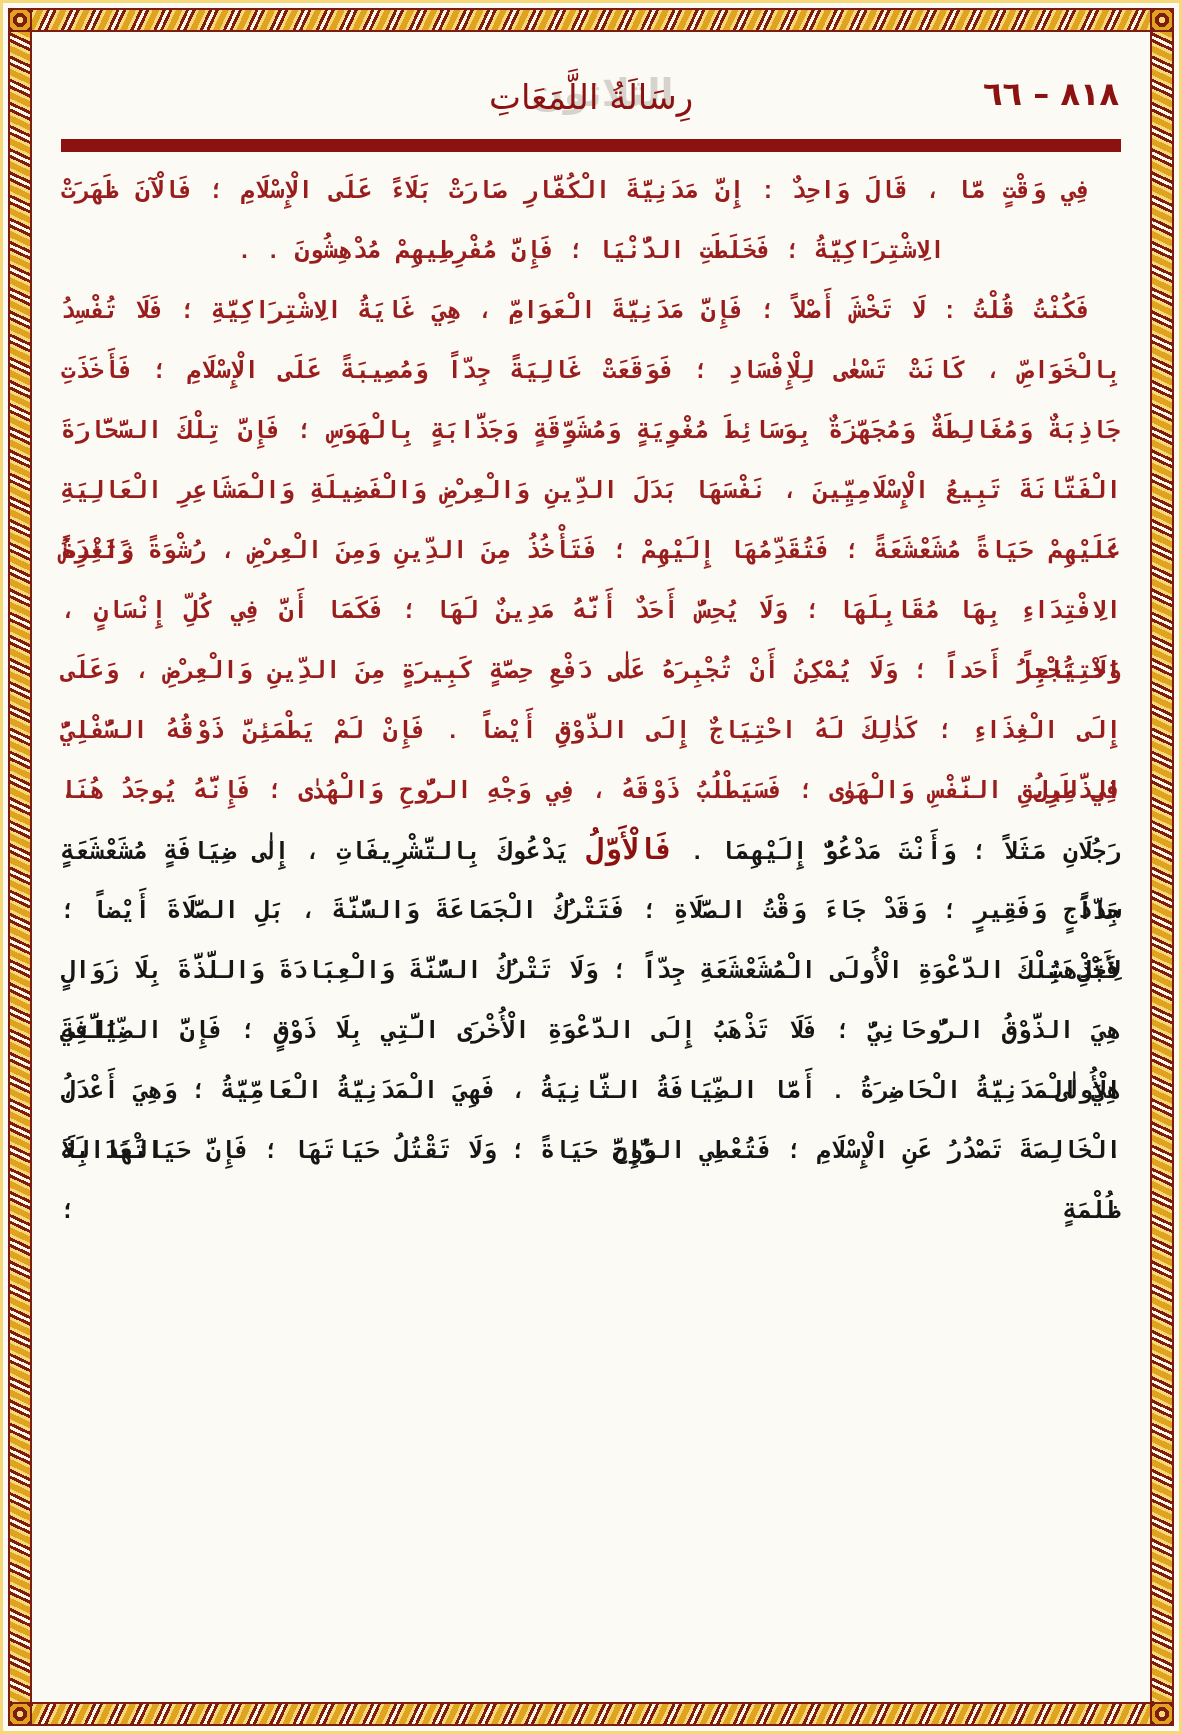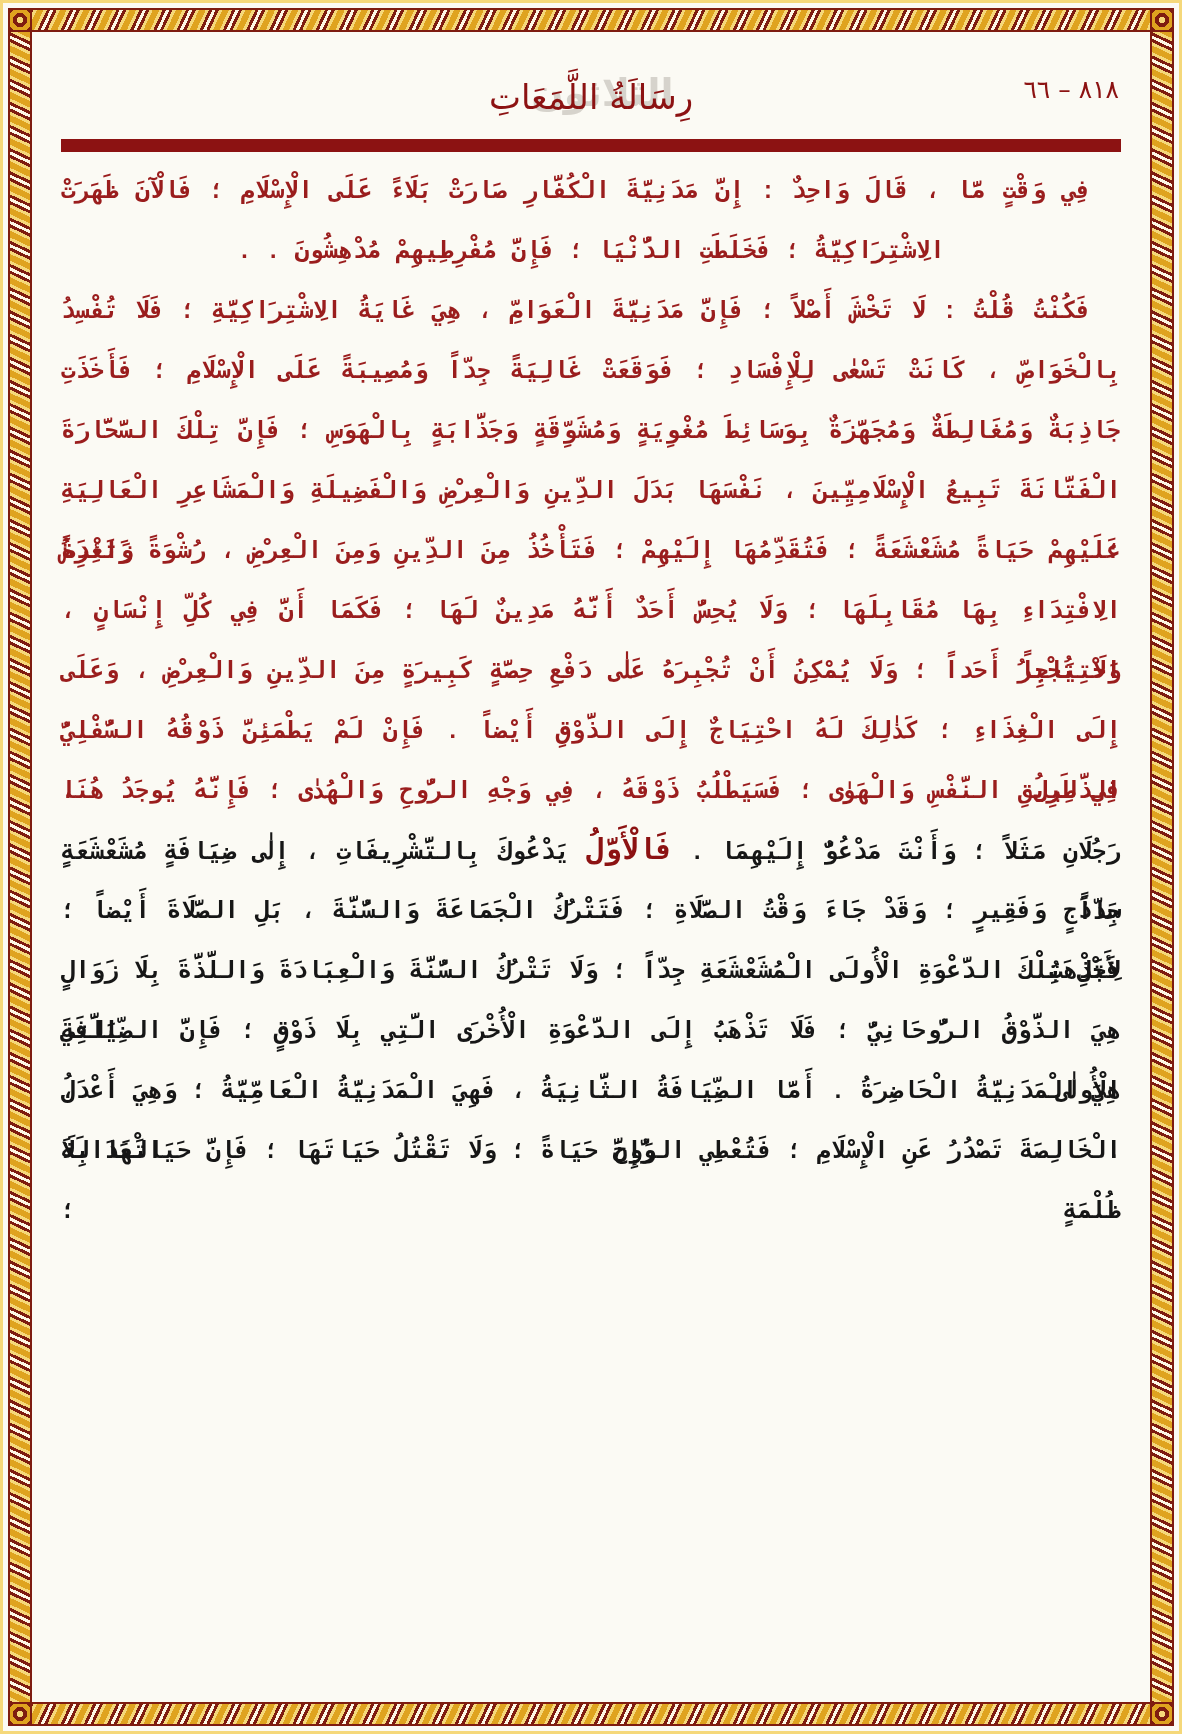--- a/index.html
+++ b/index.html
@@ -51,21 +51,21 @@
   .c-tl{top:5px;left:5px;} .c-tr{top:5px;right:5px;}
   .c-bl{bottom:5px;left:5px;} .c-br{bottom:5px;right:5px;}
 
   .content{
     position:absolute;z-index:3;
     top:58px;left:58px;right:58px;bottom:40px;
   }
   .header{position:relative;height:74px;}
   .page-number{
     position:absolute;right:2px;top:14px;
-    font-size:25px;font-weight:normal;color:var(--dark-red);
+    font-size:32px;font-weight:bold;color:var(--dark-red);
     letter-spacing:2px;
   }
   .watermark{
     position:absolute;left:50%;top:10px;transform:translateX(-42%);
     font-size:38px;font-weight:bold;color:var(--gray);opacity:.55;
     white-space:nowrap;
   }
   .doc-title{
     position:absolute;left:50%;top:16px;transform:translateX(-50%);
     font-size:34px;font-weight:normal;color:var(--dark-red);

